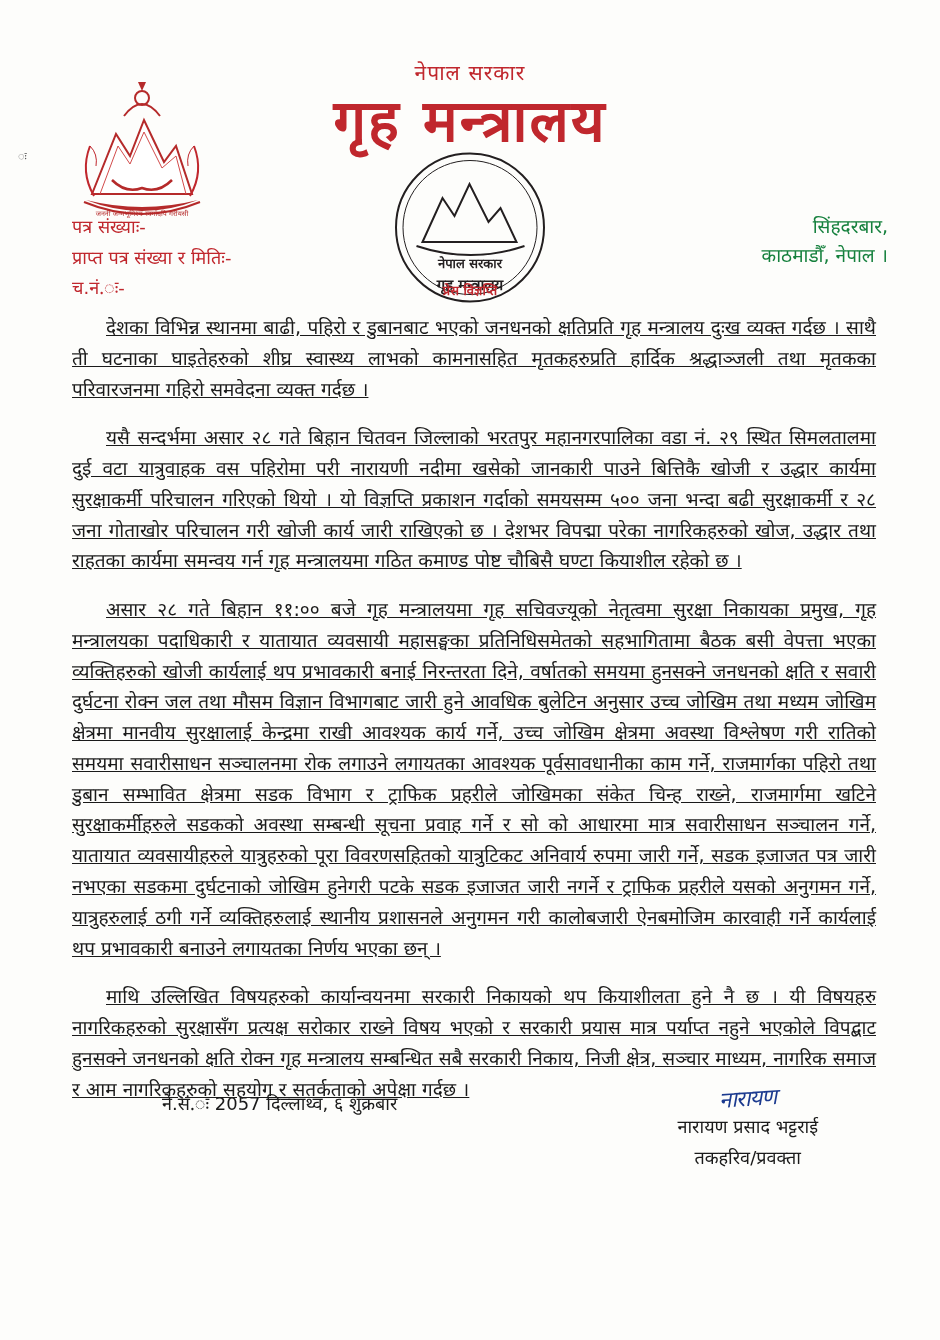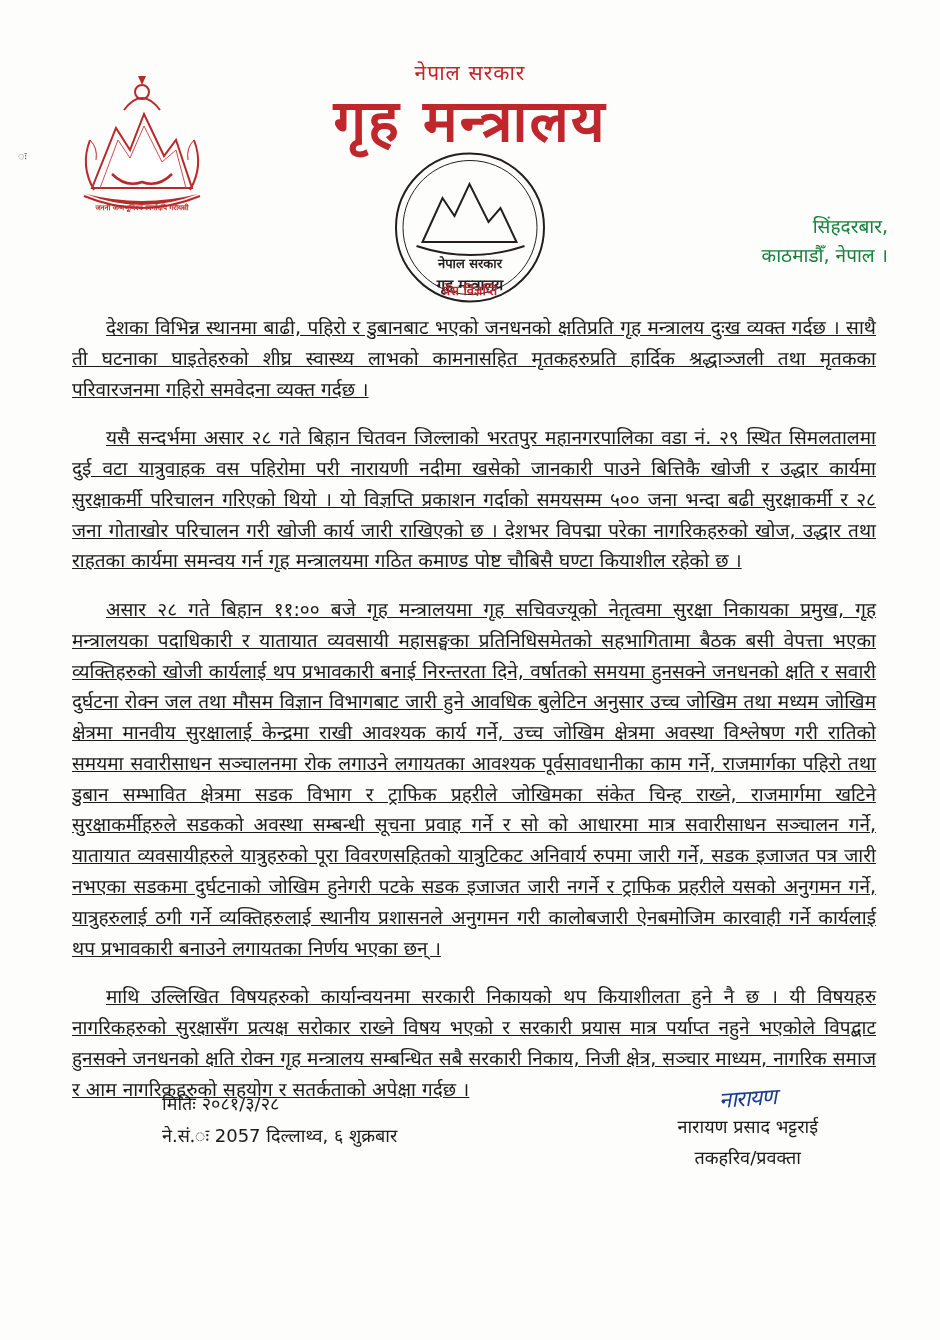--- a/index.html
+++ b/index.html
@@ -25,24 +25,23 @@
   }
 
   
   .header {
     position: relative;
     height: 300px;
   }
   .emblem {
     position: absolute;
     left: 72px;
-    top: 70px;
+    top: 76px;
     width: 140px;
     height: 150px;
-    font-weight: bold;
   }
   .emblem svg { display: block; }
 
   .gov-line {
     position: absolute;
     left: 0; right: 0;
     top: 58px;
     text-align: center;
     font-size: 21px;
     color: #c0272d;
@@ -207,32 +206,36 @@
       </svg>
     </div>
 
     <div class="press-label">प्रेस विज्ञप्ति</div>
 
     <div class="address">
       <div>सिंहदरबार,</div>
       <div>काठमाडौँ, नेपाल ।</div>
     </div>
 
+    <div class="ref-block">
+      <div>पत्र संख्याः-</div>
+      <div>प्राप्त पत्र संख्या र मितिः-</div>
+      <div>च.नं.ः-</div>
+    </div>
   </div>
 
   <div class="body-text">
     <p class="para">देशका विभिन्न स्थानमा बाढी, पहिरो र डुबानबाट भएको जनधनको क्षतिप्रति गृह मन्त्रालय दुःख व्यक्त गर्दछ । साथै ती घटनाका घाइतेहरुको शीघ्र स्वास्थ्य लाभको कामनासहित मृतकहरुप्रति हार्दिक श्रद्धाञ्जली तथा मृतकका परिवारजनमा गहिरो समवेदना व्यक्त गर्दछ ।</p>
     <p class="para">यसै सन्दर्भमा असार २८ गते बिहान चितवन जिल्लाको भरतपुर महानगरपालिका वडा नं. २९ स्थित सिमलतालमा दुई वटा यात्रुवाहक वस पहिरोमा परी नारायणी नदीमा खसेको जानकारी पाउने बित्तिकै खोजी र उद्धार कार्यमा सुरक्षाकर्मी परिचालन गरिएको थियो । यो विज्ञप्ति प्रकाशन गर्दाको समयसम्म ५०० जना भन्दा बढी सुरक्षाकर्मी र २८ जना गोताखोर परिचालन गरी खोजी कार्य जारी राखिएको छ । देशभर विपद्मा परेका नागरिकहरुको खोज, उद्धार तथा राहतका कार्यमा समन्वय गर्न गृह मन्त्रालयमा गठित कमाण्ड पोष्ट चौबिसै घण्टा कियाशील रहेको छ ।</p>
     <p class="para">असार २८ गते बिहान ११:०० बजे गृह मन्त्रालयमा गृह सचिवज्यूको नेतृत्वमा सुरक्षा निकायका प्रमुख, गृह मन्त्रालयका पदाधिकारी र यातायात व्यवसायी महासङ्घका प्रतिनिधिसमेतको सहभागितामा बैठक बसी वेपत्ता भएका व्यक्तिहरुको खोजी कार्यलाई थप प्रभावकारी बनाई निरन्तरता दिने, वर्षातको समयमा हुनसक्ने जनधनको क्षति र सवारी दुर्घटना रोक्न जल तथा मौसम विज्ञान विभागबाट जारी हुने आवधिक बुलेटिन अनुसार उच्च जोखिम तथा मध्यम जोखिम क्षेत्रमा मानवीय सुरक्षालाई केन्द्रमा राखी आवश्यक कार्य गर्ने, उच्च जोखिम क्षेत्रमा अवस्था विश्लेषण गरी रातिको समयमा सवारीसाधन सञ्चालनमा रोक लगाउने लगायतका आवश्यक पूर्वसावधानीका काम गर्ने, राजमार्गका पहिरो तथा डुबान सम्भावित क्षेत्रमा सडक विभाग र ट्राफिक प्रहरीले जोखिमका संकेत चिन्ह राख्ने, राजमार्गमा खटिने सुरक्षाकर्मीहरुले सडकको अवस्था सम्बन्धी सूचना प्रवाह गर्ने र सो को आधारमा मात्र सवारीसाधन सञ्चालन गर्ने, यातायात व्यवसायीहरुले यात्रुहरुको पूरा विवरणसहितको यात्रुटिकट अनिवार्य रुपमा जारी गर्ने, सडक इजाजत पत्र जारी नभएका सडकमा दुर्घटनाको जोखिम हुनेगरी पटके सडक इजाजत जारी नगर्ने र ट्राफिक प्रहरीले यसको अनुगमन गर्ने, यात्रुहरुलाई ठगी गर्ने व्यक्तिहरुलाई स्थानीय प्रशासनले अनुगमन गरी कालोबजारी ऐनबमोजिम कारवाही गर्ने कार्यलाई थप प्रभावकारी बनाउने लगायतका निर्णय भएका छन् ।</p>
     <p class="para last">माथि उल्लिखित विषयहरुको कार्यान्वयनमा सरकारी निकायको थप कियाशीलता हुने नै छ । यी विषयहरु नागरिकहरुको सुरक्षासँग प्रत्यक्ष सरोकार राख्ने विषय भएको र सरकारी प्रयास मात्र पर्याप्त नहुने भएकोले विपद्बाट हुनसक्ने जनधनको क्षति रोक्न गृह मन्त्रालय सम्बन्धित सबै सरकारी निकाय, निजी क्षेत्र, सञ्चार माध्यम, नागरिक समाज र आम नागरिकहरुको सहयोग र सतर्कताको अपेक्षा गर्दछ ।</p>
   </div>
 
   <div class="footer">
     <div class="footer-left">
-      <div>मितिः २०८१/३/२८</div>
       <div>ने.सं.ः 2057 दिल्लाथ्व, ६ शुक्रबार</div>
     </div>
     <div class="footer-right">
       <div class="signature">नारायण</div>
       <div>नारायण प्रसाद भट्टराई</div>
       <div>तकहरिव/प्रवक्ता</div>
     </div>
   </div>
 
   <div class="tiny-mark">ः</div>

